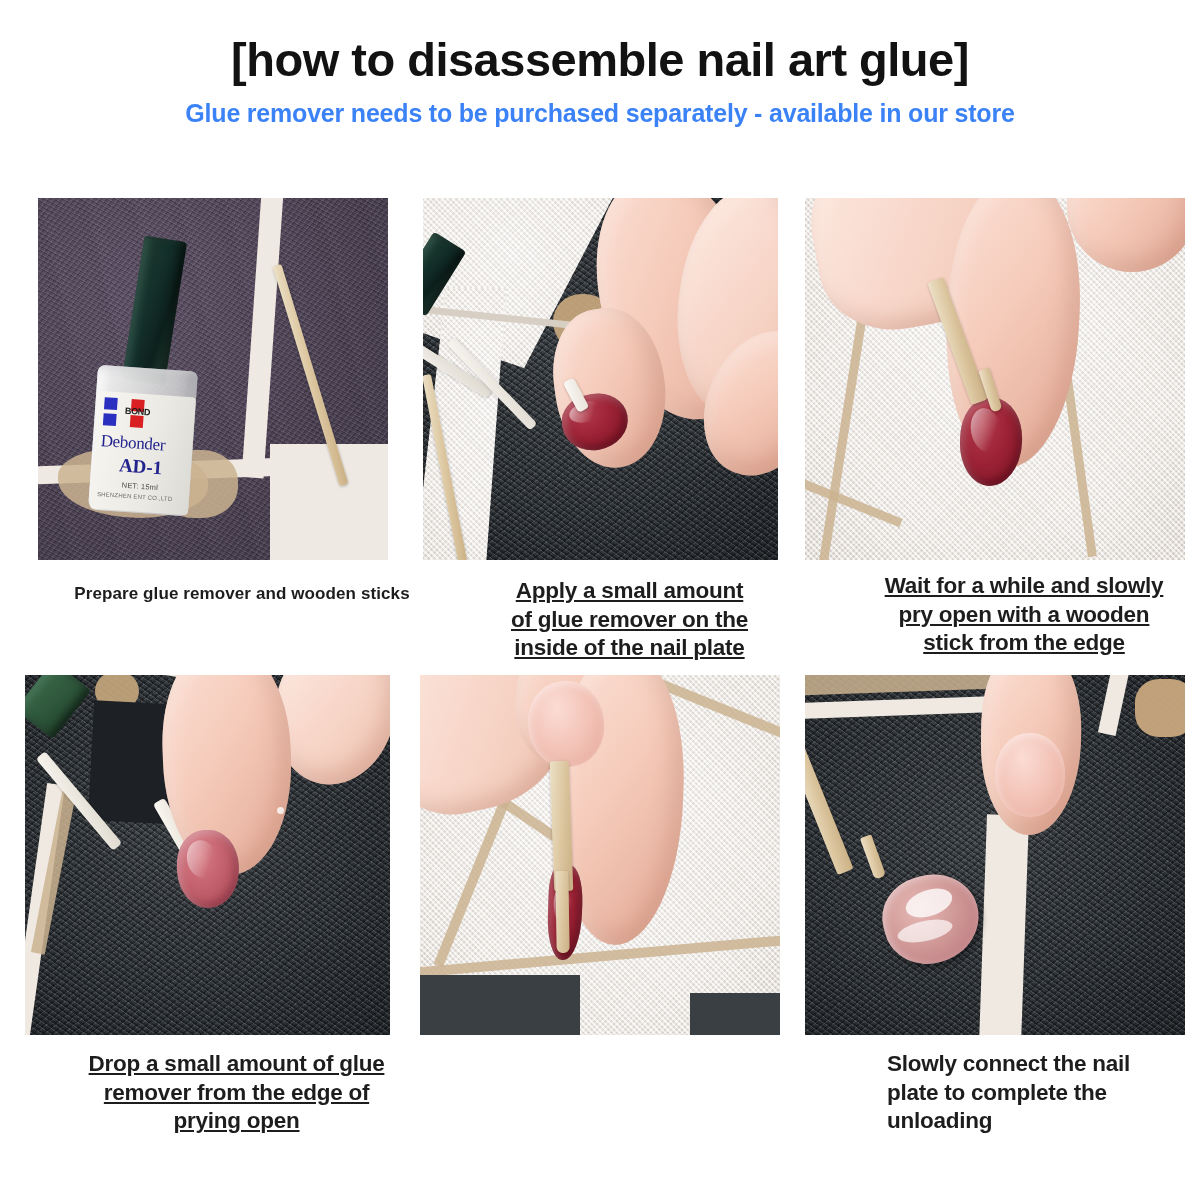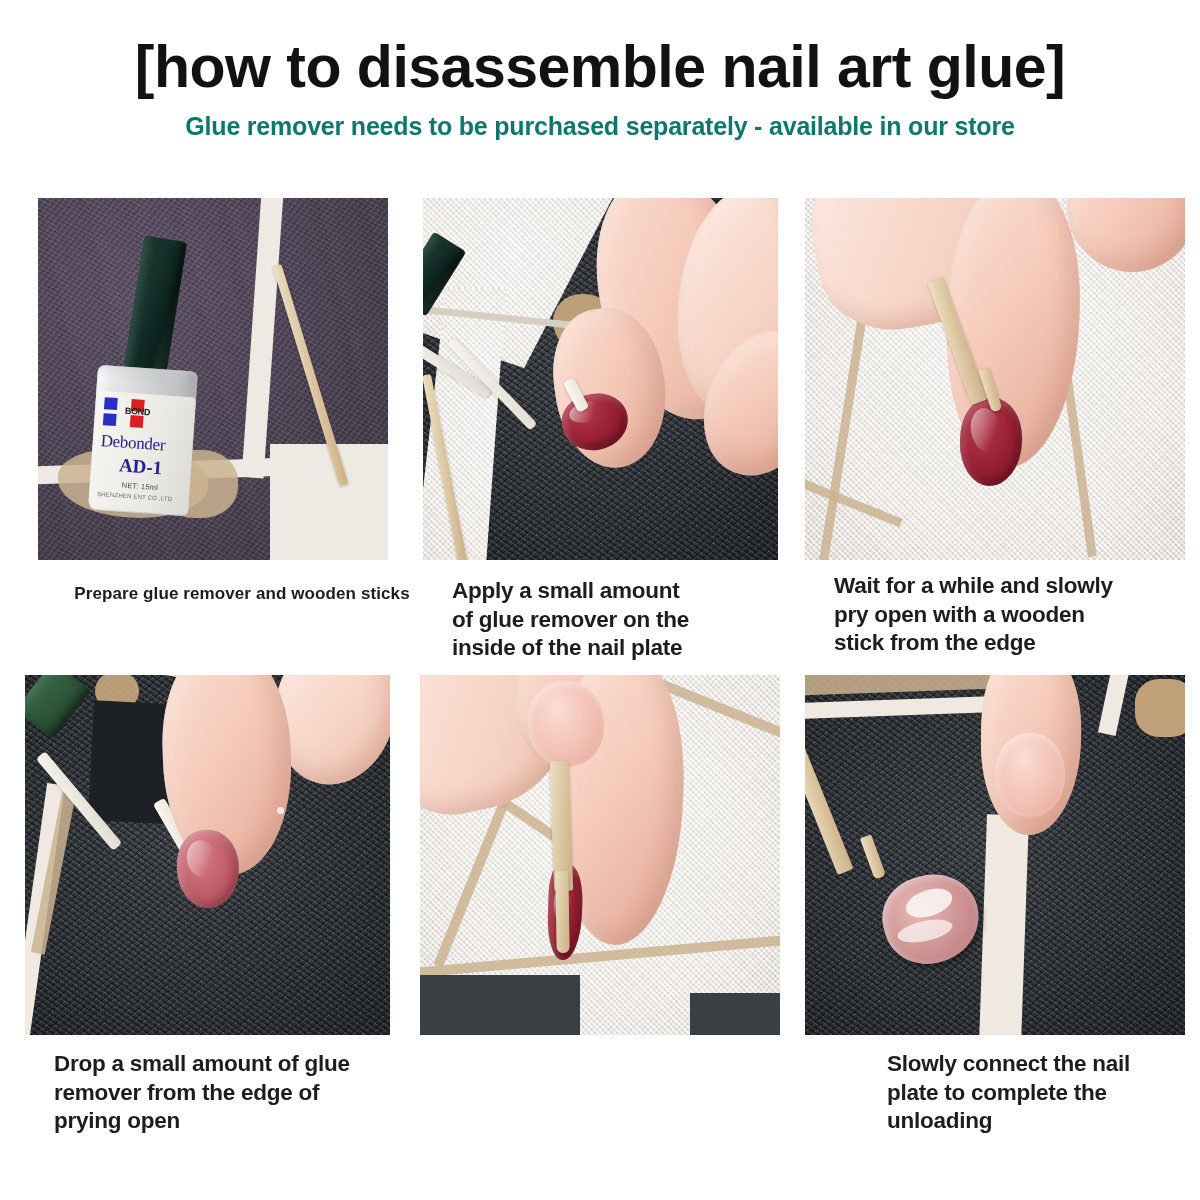--- a/index.html
+++ b/index.html
@@ -25,33 +25,33 @@
   .header {
     position: absolute;
     top: 0;
     left: 0;
     width: 1200px;
     text-align: center;
   }
   .main-title {
     margin: 0;
     padding-top: 34px;
-    font-size: 59px;
+    font-size: 47px;
     font-weight: 700;
     letter-spacing: -0.5px;
     color: #121212;
     line-height: 1.12;
     font-family: "Liberation Sans", sans-serif;
   }
   .sub-title {
     margin: 0;
     padding-top: 13px;
     font-size: 25px;
     font-weight: 700;
-    color: #0f766e;
+    color: #3b82f6;
     letter-spacing: -0.2px;
     line-height: 1.1;
     font-family: "Liberation Sans", sans-serif;
   }
 
   
   .grid {
     position: absolute;
     top: 198px;
     left: 0;
@@ -73,21 +73,21 @@
   .caption {
     font-size: 22.5px;
     font-weight: 700;
     color: #1d1d1d;
     line-height: 1.27;
     letter-spacing: -0.25px;
     white-space: pre-line;
     font-family: "Liberation Sans", sans-serif;
     margin-left: 29px;
   }
-  .caption.center { text-align: left; }
+  .caption.center { text-align: center; text-decoration: underline; }
   .caption.left   { text-align: left; }
   .caption.small  { font-size: 17px; letter-spacing: 0.1px; text-align: center; }
 
   
 
   
   .leather-purple {
     position: absolute; inset: 0;
     background:
       repeating-linear-gradient(27deg, rgba(0,0,0,.16) 0 1px, rgba(255,255,255,.07) 1px 2px, rgba(0,0,0,0) 2px 4px),

